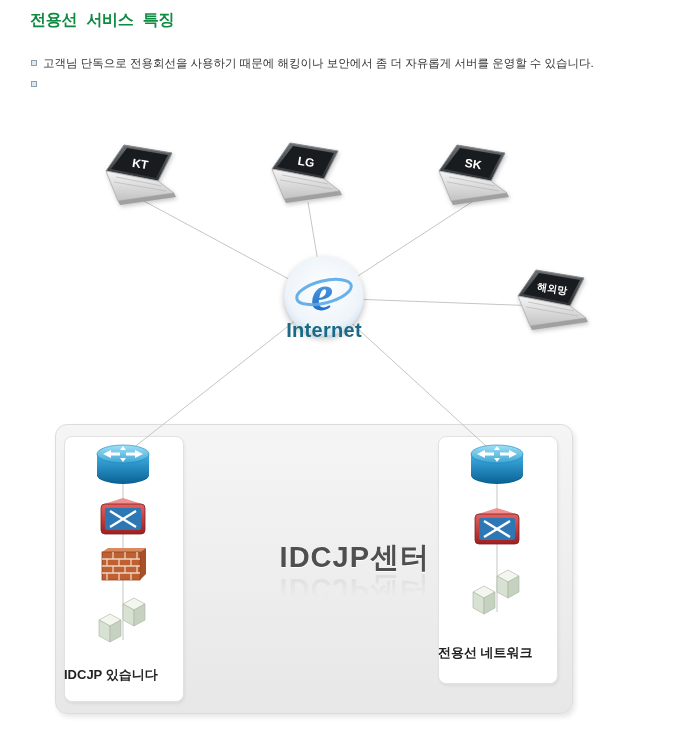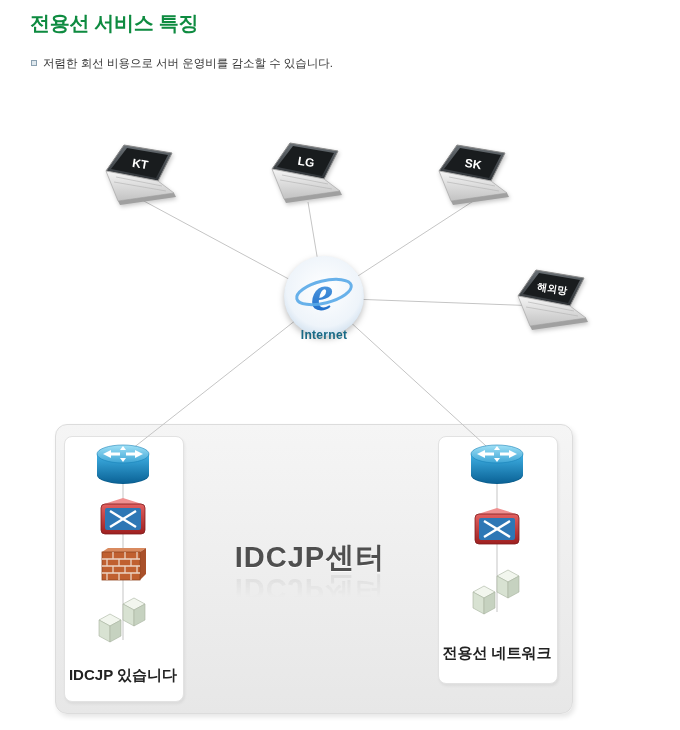--- a/index.html
+++ b/index.html
@@ -1,57 +1,57 @@
 <!DOCTYPE html>
 <html><head>
 <meta charset="utf-8">
 <style>
   html,body{margin:0;padding:0;background:#fff;}
   .page{position:relative;width:680px;height:730px;background:#fff;overflow:hidden;
         font-family:"Liberation Sans","DejaVu Sans",sans-serif;}
 
-  .title{position:absolute;left:30px;top:10px;margin:0;font-size:20px;font-weight:bold;
-         color:#0e8b40;letter-spacing:-0.3px;}
+  .title{position:absolute;left:30px;top:10px;margin:0;font-size:16px;font-weight:bold;
+         color:#0e8b40;letter-spacing:-0.3px;font-family:Liberation Mono, monospace;}
 
   .bullets{position:absolute;left:31px;top:56px;width:620px;}
   .bullet{display:flex;align-items:flex-start;margin-bottom:7px;font-size:11.5px;
           color:#333;line-height:14px;}
   .bullet-marker{flex:0 0 auto;width:4px;height:4px;border:1px solid #8aa0b0;
                  background:#dfe8ee;margin:4px 6px 0 0;}
 
   svg.lines{position:absolute;left:0;top:0;z-index:3;pointer-events:none;}
   svg.lines line{stroke:#c5c5c5;stroke-width:1;}
 
   .bigbox{position:absolute;left:55px;top:424px;width:516px;height:288px;border-radius:12px;
           background:linear-gradient(180deg,#f5f5f5,#e7e7e7);border:1px solid #dcdcdc;
           box-shadow:2px 3px 5px rgba(0,0,0,0.10);z-index:1;}
   .whitebox{position:absolute;background:#fff;border:1px solid #e2e2e2;border-radius:8px;
             box-shadow:1px 2px 3px rgba(0,0,0,0.06);z-index:2;}
   .whitebox.left{left:64px;top:436px;width:118px;height:264px;}
   .whitebox.right{left:438px;top:436px;width:118px;height:246px;}
 
-  .center-title{position:absolute;left:190px;top:538px;width:240px;text-align:center;
+  .center-title{position:absolute;left:190px;top:538px;width:240px;text-align:right;
                 font-size:29px;font-weight:bold;color:#4f4f4f;letter-spacing:1px;z-index:2;
                 text-shadow:0 1px 0 rgba(255,255,255,0.8);}
   .center-title.reflection{top:568px;transform:scaleY(-1);opacity:0.18;text-shadow:none;
         -webkit-mask-image:linear-gradient(to top,rgba(0,0,0,0.7),transparent 75%);
         mask-image:linear-gradient(to top,rgba(0,0,0,0.7),transparent 75%);}
 
   .node,.device{position:absolute;z-index:4;}
   .laptop svg{filter:drop-shadow(1px 2px 2px rgba(0,0,0,0.22));}
   .globe svg{filter:drop-shadow(0 3px 3px rgba(0,0,0,0.25));}
   .laptop-label{fill:#fff;font-size:12px;font-weight:bold;font-family:"Liberation Sans",sans-serif;}
   .laptop-label.small{font-size:10px;}
   .e-letter{fill:url(#gE);font-size:50px;font-style:italic;font-weight:bold;
             font-family:"Liberation Serif","DejaVu Serif",serif;}
   .internet-label{position:absolute;left:0;right:0;bottom:0;text-align:center;
-                  font-size:12px;font-weight:bold;color:#186a86;letter-spacing:0.3px;}
-
-  .net-label{position:absolute;z-index:4;font-size:15px;font-weight:bold;color:#222;
-             text-align:center;}
+                  font-size:20px;font-weight:bold;color:#186a86;letter-spacing:0.3px;}
+
+  .net-label{position:absolute;z-index:4;font-size:13px;font-weight:bold;color:#222;
+             text-align:left;}
   .net-label.left{left:64px;top:666px;width:118px;}
   .net-label.right{left:438px;top:644px;width:118px;}
 </style>
 </head>
 <body>
 
 <div class="page">
 
   <svg width="0" height="0" style="position:absolute" aria-hidden="true">
     <defs>
@@ -85,21 +85,24 @@
           <stop offset="1" stop-color="#9e1f1f"></stop>
       </linearGradient>
     </defs>
   </svg>
 
   <h1 class="title">전용선 서비스 특징</h1>
 
   <div class="bullets">
     <div class="bullet">
       <span class="bullet-marker"></span>
-      <span>저렴한 회선 비용으로 서버 운영비를 감소할 수 있습니다.</span>
+      <span>고객님 단독으로 전용회선을 사용하기 때문에 해킹이나 보안에서 좀 더 자유롭게 서버를 운영할 수 있습니다.</span>
+    </div>
+    <div class="bullet">
+      <span class="bullet-marker"></span>
     </div>
   </div>
 
   <div class="bigbox"></div>
   <div class="whitebox left"></div>
   <div class="whitebox right"></div>
 
   <div class="center-title">IDCJP센터</div>
   <div class="center-title reflection">IDCJP센터</div>
 

